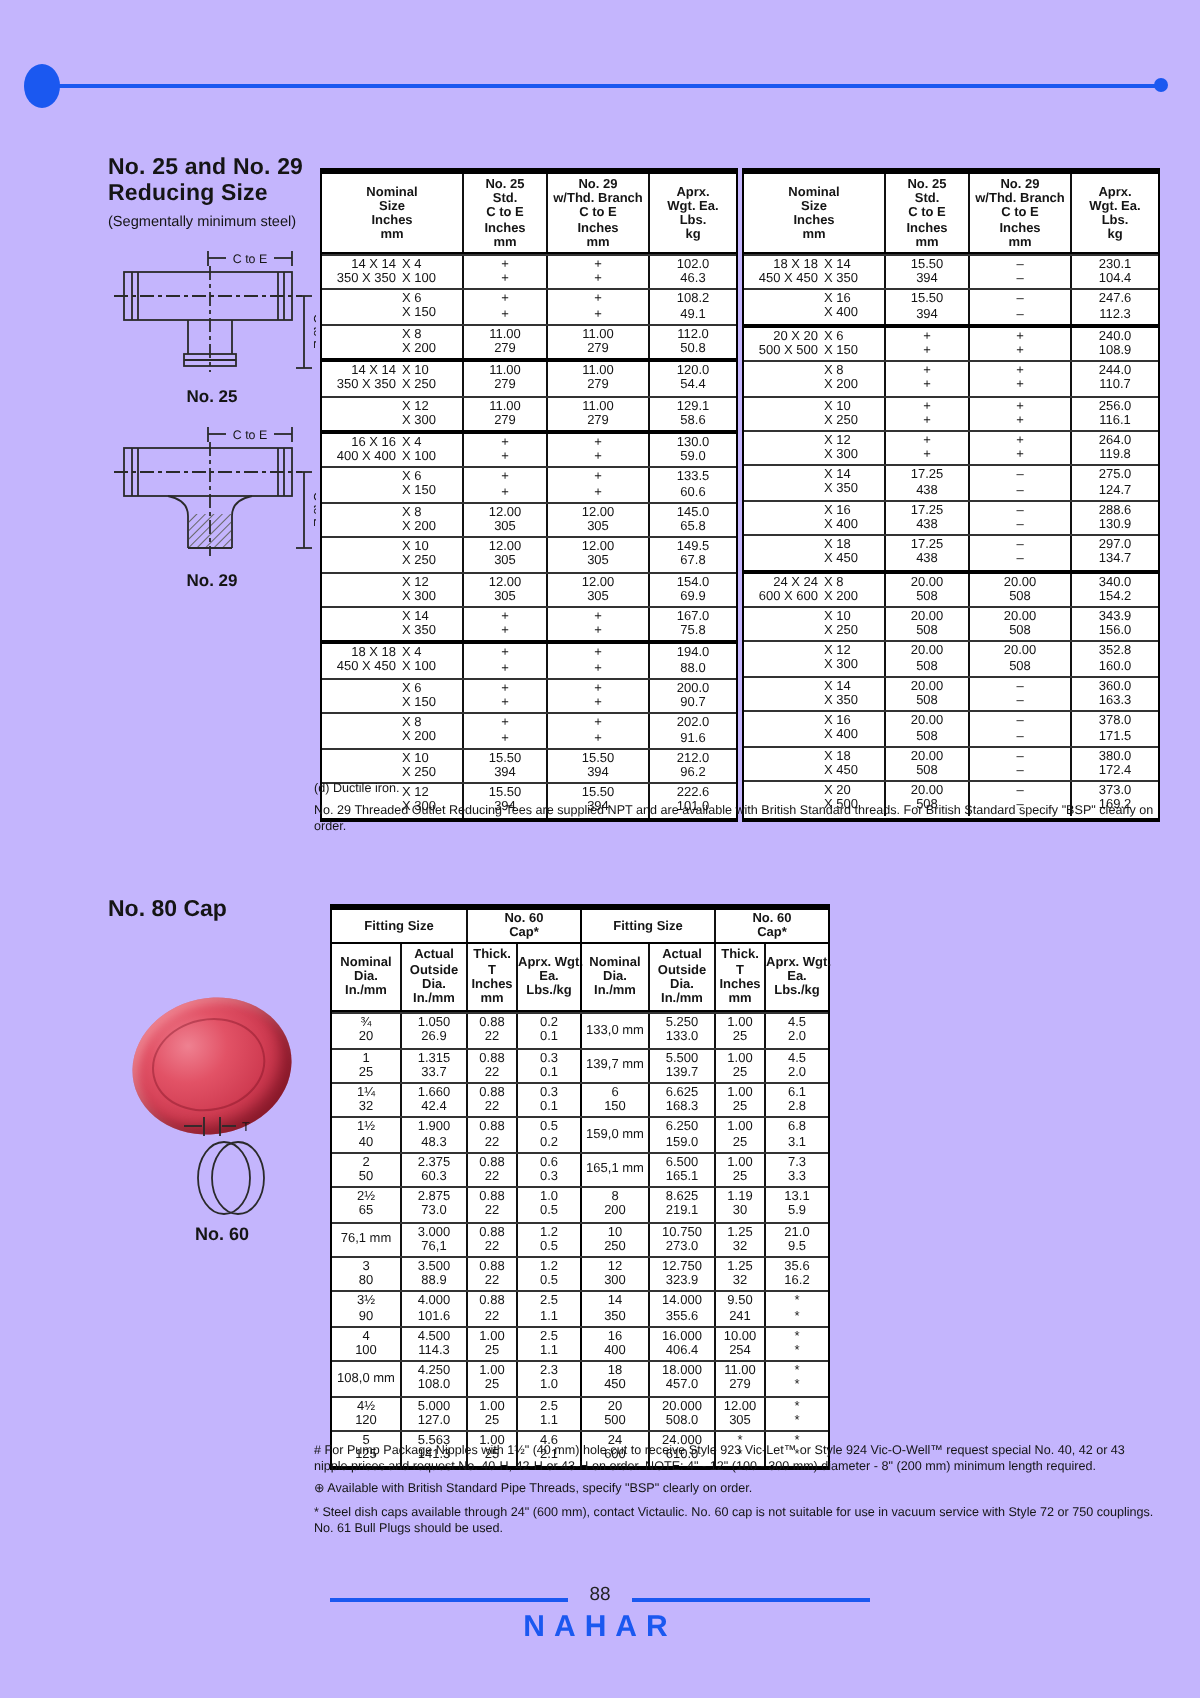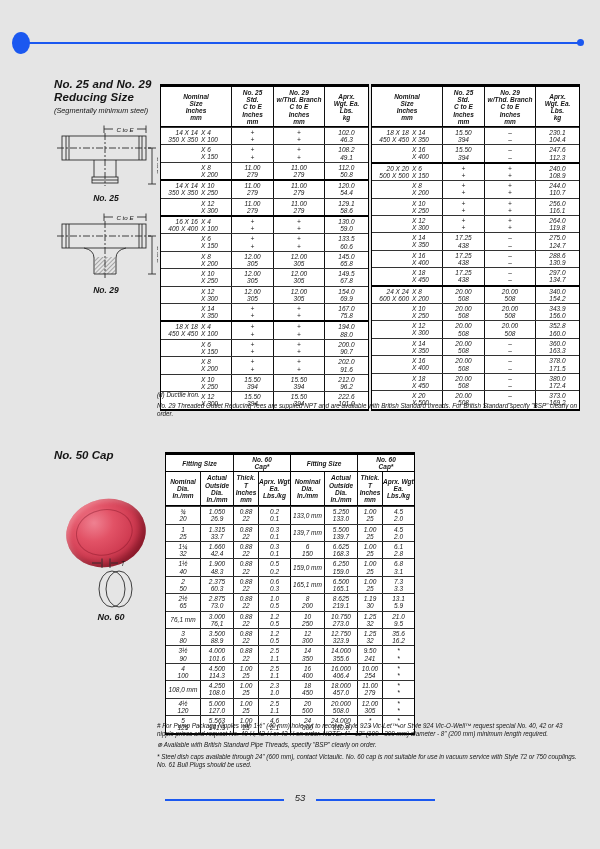--- a/index.html
+++ b/index.html
@@ -1,17 +1,17 @@
 <!DOCTYPE html>
 <html><head>
 <meta charset="utf-8">
 <style>
   * { box-sizing: border-box; margin: 0; padding: 0; }
   html,body { width: 600px; height: 849px; background: #ffffff; font-family: "Liberation Sans", sans-serif; color: #151515; }
-  .page { position: relative; width: 600px; height: 849px; overflow: hidden; background:#e5e5e5;font-style:italic; }
+  .page { position: relative; width: 600px; height: 849px; overflow: hidden; background:#c4b5fd; }
   .abs { position: absolute; }
 
   
   .top-rule { left: 26px; top: 42px; width: 553px; height: 2px; background: #1b58f0; }
   .dot-big { left: 12px; top: 32px; width: 18px; height: 22px; border-radius: 50%; background: #1b58f0; }
   .dot-small { left: 577px; top: 39px; width: 7px; height: 7px; border-radius: 50%; background: #1b58f0; }
 
   
   .left-col { left: 54px; top: 78px; width: 112px; }
   .sec-title { font-size: 11.5px; font-weight: bold; line-height: 1.12; letter-spacing: .1px; }
@@ -986,21 +986,21 @@
           </div>
         </div>
       </div>
   </div>
 
   <div class="abs tee-notes">
     <div class="note">(d) Ductile iron.</div>
     <div class="note">No. 29 Threaded Outlet Reducing Tees are supplied NPT and are available with British Standard threads. For British Standard specify "BSP" clearly on order.</div>
   </div>
 
-  <div class="abs cap-title">No. 50 Cap</div>
+  <div class="abs cap-title">No. 80 Cap</div>
   <div class="abs cap-photo"></div>
 
   <svg class="abs cap-fig" width="66" height="52" viewBox="0 0 66 52">
     <g stroke="#2a2a2a" stroke-width="0.9" fill="none">
       <ellipse cx="34" cy="31" rx="13" ry="18"></ellipse>
       <ellipse cx="41" cy="31" rx="13" ry="18"></ellipse>
       <line x1="14" y1="5" x2="23" y2="5"></line>
         <line x1="24" y1="0.5" x2="24" y2="10"></line>
       <line x1="32" y1="0.5" x2="32" y2="10"></line>
         <line x1="33" y1="5" x2="40" y2="5"></line>
@@ -1511,15 +1511,16 @@
     </div>
 
   <div class="abs cap-footnotes">
     <div class="note"># For Pump Package Nipples with 1½" (40 mm) hole cut to receive Style 923 Vic-Let™ or Style 924 Vic-O-Well™ request special No. 40, 42 or 43 nipple prices and request No. 40-H, 42-H or 43-H on order. NOTE: 4" - 12" (100 - 300 mm) diameter - 8" (200 mm) minimum length required.</div>
     <div class="note">⊕ Available with British Standard Pipe Threads, specify "BSP" clearly on order.</div>
     <div class="note">* Steel dish caps available through 24" (600 mm), contact Victaulic. No. 60 cap is not suitable for use in vacuum service with Style 72 or 750 couplings. No. 61 Bull Plugs should be used.</div>
   </div>
 
   <div class="abs f-line f-line-l"></div>
   <div class="abs f-line f-line-r"></div>
-  <div class="abs f-page">53</div>
+  <div class="abs f-page">88</div>
+  <div class="abs f-brand">NAHAR</div>
 
 </div>
 
 </body></html>

